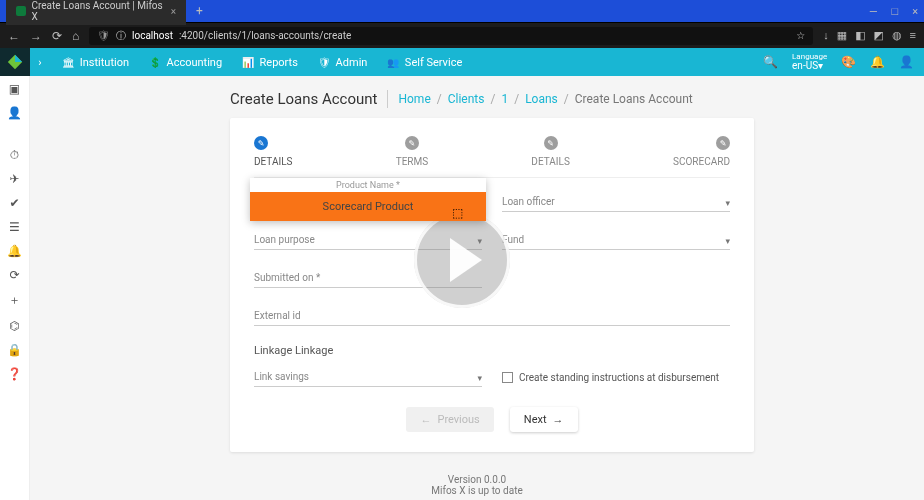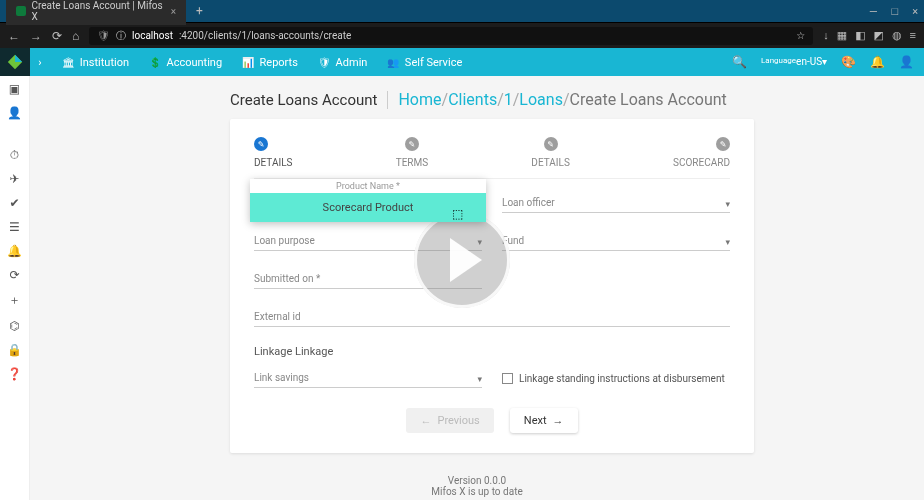--- a/index.html
+++ b/index.html
@@ -1,19 +1,19 @@
 <!DOCTYPE html>
 <html><head>
 <meta charset="utf-8">
 <style>
   * { box-sizing: border-box; margin: 0; padding: 0; font-family: -apple-system, "Segoe UI", Roboto, Arial, sans-serif; }
   html, body { width: 924px; height: 500px; overflow: hidden; background: #0a0a0a; }
 
   
-  .browser-chrome { background: #0c4a6e; height: 22px; display: flex; align-items: center; padding: 0 6px; }
+  .browser-chrome { background: #1d4ed8; height: 22px; display: flex; align-items: center; padding: 0 6px; }
   .browser-tab { background: #2b2b2b; color: #ccc; font-size: 10px; padding: 3px 10px; border-radius: 3px 3px 0 0; display: flex; align-items: center; gap: 6px; max-width: 180px; }
   .browser-tab .favicon { width: 10px; height: 10px; background: #0e7a3c; border-radius: 2px; }
   .browser-tab .close { margin-left: auto; color: #999; }
   .tab-plus { color: #bbb; margin-left: 10px; font-size: 12px; }
   .window-controls { margin-left: auto; color: #bbb; font-size: 11px; display: flex; gap: 14px; }
 
   .browser-toolbar { background: #1c1c1c; height: 26px; display: flex; align-items: center; padding: 0 8px; gap: 10px; border-top: 1px solid #000; }
   .nav-btn { color: #bbb; font-size: 12px; }
   .url-bar { flex: 1; background: #111; border-radius: 3px; height: 18px; display: flex; align-items: center; padding: 0 8px; color: #ccc; font-size: 10px; gap: 6px; }
   .url-bar .shield { color: #999; font-size: 10px; }
@@ -22,35 +22,35 @@
 
   
   .app-ribbon { background: #19b6d3; height: 28px; display: flex; align-items: center; color: #fff; font-size: 11px; }
   .logo-box { width: 30px; height: 28px; background: #0f2a2f; display: flex; align-items: center; justify-content: center; }
   .logo-box svg { width: 16px; height: 16px; }
   .toggle-nav { width: 20px; text-align: center; }
   .app-menu { display: flex; gap: 20px; margin-left: 12px; }
   .app-menu .mi { display: flex; align-items: center; gap: 5px; }
   .app-menu .ic { font-size: 10px; }
   .ribbon-right { margin-left: auto; display: flex; align-items: center; gap: 14px; padding-right: 10px; }
-  .lang-box { display: flex; flex-direction: row; font-size: 8px; line-height: 1; align-items: flex-start; }
+  .lang-box { display: flex; flex-direction: column; font-size: 8px; line-height: 1; align-items: flex-start; }
   .lang-box .lv { font-size: 10px; display: flex; align-items: center; gap: 0; }
   .rib-ic { font-size: 12px; }
 
   
   .viewport { display: flex; height: calc(500px - 22px - 26px - 28px); background: #f5f5f5; }
   .sidebar { width: 30px; background: #fff; display: flex; flex-direction: column; align-items: center; padding-top: 6px; gap: 10px; border-right: 1px solid #eee; }
   .sidebar .sic { color: #555; font-size: 12px; cursor: pointer; }
   .sidebar .gap { margin-top: 18px; }
 
   
   .main { flex: 1; overflow: auto; }
   .page-head { padding: 14px 0 10px 200px; display: flex; align-items: center; gap: 10px; font-size: 12px; color: #333; }
   .page-title { font-size: 15px; font-weight: 400; color: #333; padding-right: 10px; border-right: 1px solid #ccc; }
-  .crumbs { color: #19b6d3; font-size: 16px; display: flex; align-items: center; }
+  .crumbs { color: #19b6d3; font-size: 12px; display: flex; gap: 6px; align-items: center; }
   .crumbs .sep { color: #aaa; }
   .crumbs .last { color: #777; }
 
   .card { background: #fff; margin: 0 170px 14px 200px; border-radius: 2px; box-shadow: 0 1px 3px rgba(0,0,0,.1); padding: 18px 24px 20px; position: relative; }
 
   .stepper { display: flex; justify-content: space-between; border-bottom: 1px solid #eee; padding-bottom: 10px; margin-bottom: 14px; }
   .step { display: flex; flex-direction: column; align-items: flex-start; font-size: 10px; color: #888; }
   .step:not(:first-child){ align-items: center; }
   .step:last-child{ align-items:flex-end; }
   .step .dot { width: 14px; height: 14px; border-radius: 50%; background: #9e9e9e; margin-bottom: 6px; display:flex; align-items:center; justify-content:center; color:#fff; font-size:8px;}
@@ -60,21 +60,21 @@
   .form-grid { display: grid; grid-template-columns: 1fr 1fr; column-gap: 20px; row-gap: 18px; }
   .field { border-bottom: 1px solid #ccc; padding: 4px 0 4px; position: relative; }
   .field .lbl { font-size: 10px; color: #888; }
   .field .caret { position: absolute; right: 0; top: 6px; font-size: 9px; color: #777; }
   .field .cal { position: absolute; right: 0; top: 2px; font-size: 11px; color: #555; }
 
   
   .product-wrap { position: relative; grid-column: 1; text-align: center; }
   .dropdown { position: absolute; top: -14px; left: -4px; right: -4px; background: #fff; box-shadow: 0 2px 8px rgba(0,0,0,.25); z-index: 5; }
   .dropdown .opt { font-size: 11px; color: #444; padding: 8px 10px; }
-  .dropdown .opt.hover { background: #5eead4; }
+  .dropdown .opt.hover { background: #f97316; }
   .cursor { position: absolute; left: 198px; top: 14px; font-size: 12px; color: #000; z-index: 10; }
 
   .section-title { font-size: 11px; color: #555; margin: 18px 0 10px; }
   .linkage-row { display: grid; grid-template-columns: 1fr 1fr; column-gap: 20px; align-items: center; }
   .chk { display: flex; align-items: center; gap: 6px; font-size: 10px; color: #555; }
   .chk .box { width: 11px; height: 11px; border: 1px solid #888; }
 
   .actions { display: flex; justify-content: center; gap: 16px; margin-top: 20px; }
   .btn { font-size: 11px; padding: 6px 14px; border-radius: 3px; display: flex; align-items: center; gap: 6px; cursor: pointer; }
   .btn.prev { background: #f0f0f0; color: #bbb; }
@@ -259,21 +259,21 @@
       </div>
 
       <div class="section-title">Linkage Linkage</div>
       <div class="linkage-row">
         <div class="field">
           <div class="lbl">Link savings</div>
           <span class="caret">▾</span>
         </div>
         <label class="chk">
           <span class="box"></span>
-          <span>Linkage standing instructions at disbursement</span>
+          <span>Create standing instructions at disbursement</span>
         </label>
       </div>
 
       <div class="actions">
         <div class="btn prev">
           <span>←</span>
           <span>Previous</span>
         </div>
         <div class="btn next">
           <span>Next</span>

